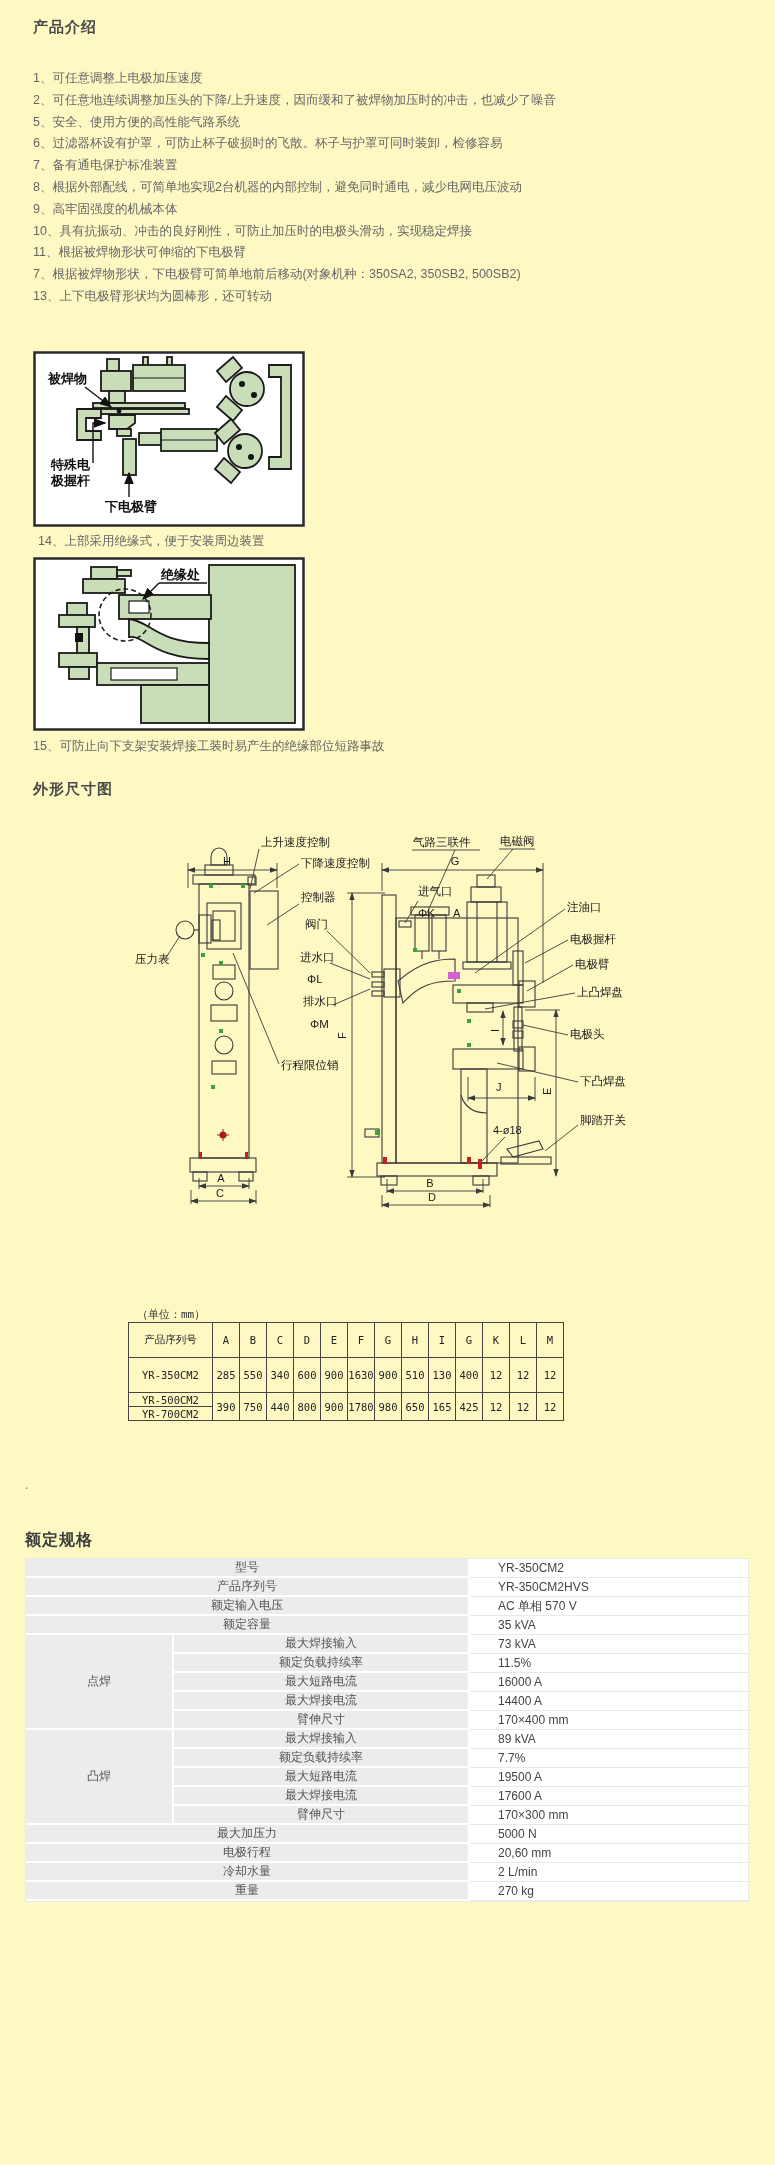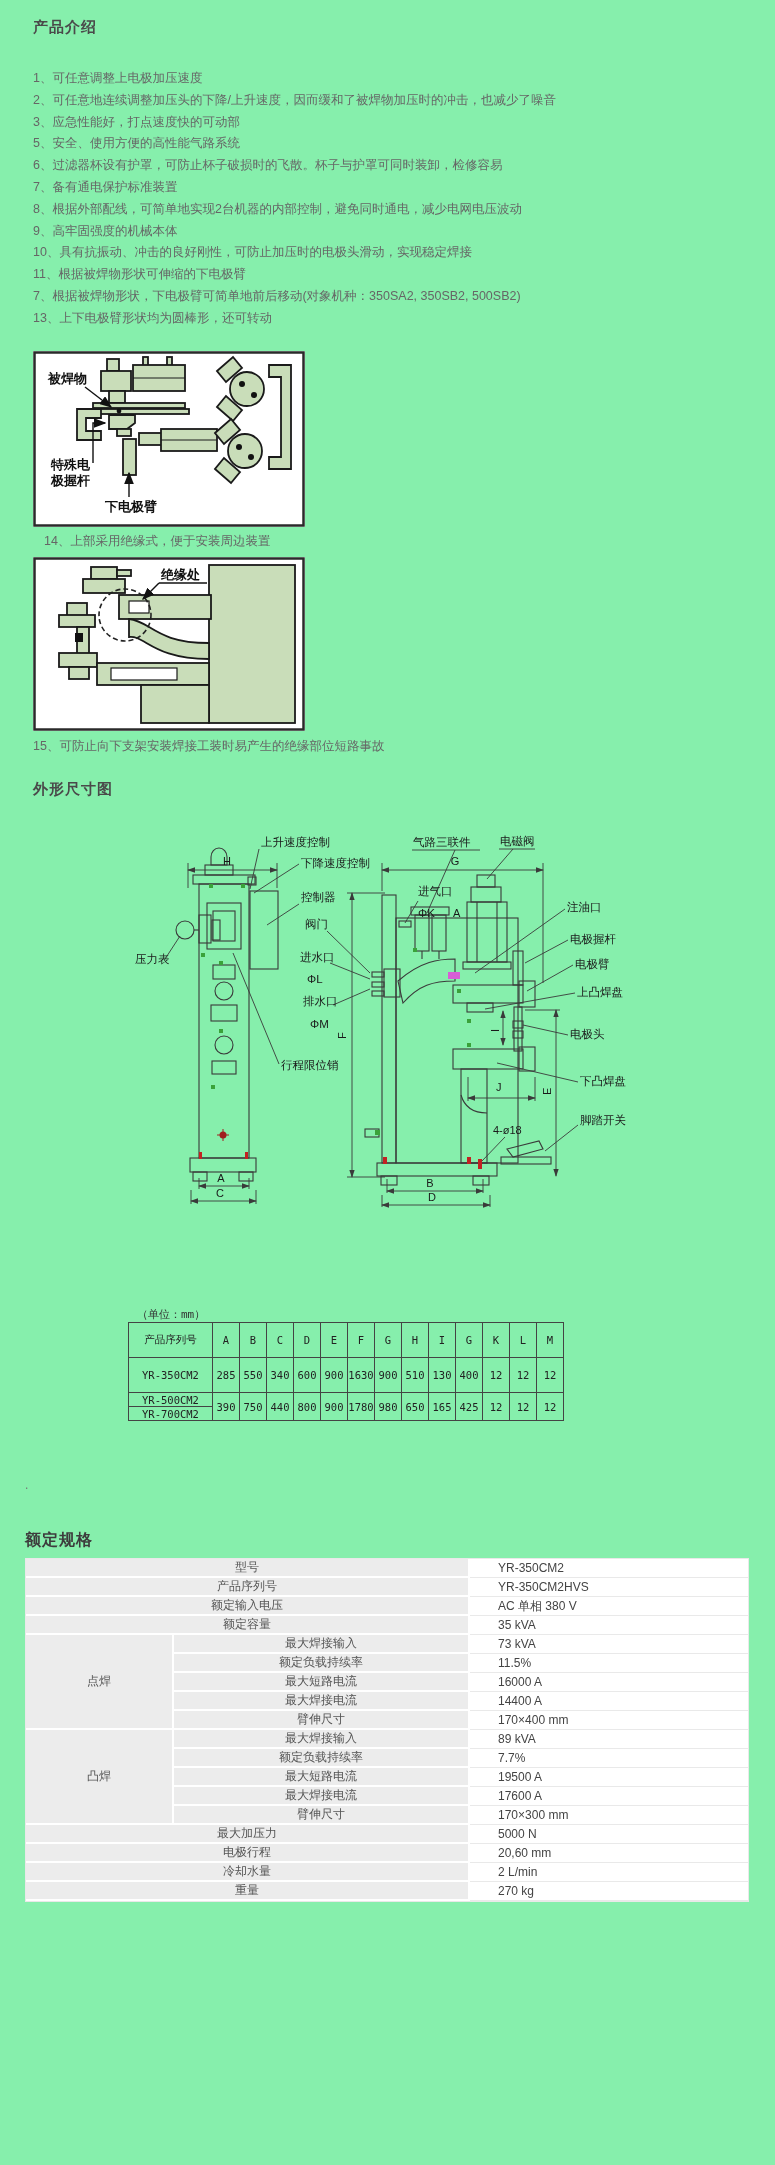--- a/index.html
+++ b/index.html
@@ -1,19 +1,19 @@
 <!DOCTYPE html>
 <html><head>
 <meta charset="utf-8">
 <style>
   * { margin:0; padding:0; box-sizing:border-box; }
   html,body { background:#fff; }
   #page {
     position:relative; width:775px; height:2165px; margin:0 auto;
-    background:#86efac; overflow:hidden;
+    background:#fef9c3; overflow:hidden;
     font-family:"Liberation Sans", sans-serif;
   }
   .abs { position:absolute; }
   h2.sec {
     font-size:15px; font-weight:bold; color:#4a4a4a; letter-spacing:1px;
   }
   
   .intro-list { left:33px; top:44px;margin-top:24px; }
   .intro-list .li, .li-extra {
     font-size:12.5px; color:#666; line-height:21.8px; white-space:nowrap;
@@ -56,21 +56,20 @@
 </head>
 <body>
 
 <div id="page">
 
   <h2 class="sec abs" style="left:33px; top:18px;">产品介绍</h2>
 
   <div class="abs intro-list">
       <div class="li">1、可任意调整上电极加压速度</div>
       <div class="li">2、可任意地连续调整加压头的下降/上升速度，因而缓和了被焊物加压时的冲击，也减少了噪音</div>
-      <div class="li">3、应急性能好，打点速度快的可动部</div>
       <div class="li">5、安全、使用方便的高性能气路系统</div>
       <div class="li">6、过滤器杯设有护罩，可防止杯子破损时的飞散。杯子与护罩可同时装卸，检修容易</div>
       <div class="li">7、备有通电保护标准装置</div>
       <div class="li">8、根据外部配线，可简单地实现2台机器的内部控制，避免同时通电，减少电网电压波动</div>
       <div class="li">9、高牢固强度的机械本体</div>
       <div class="li">10、具有抗振动、冲击的良好刚性，可防止加压时的电极头滑动，实现稳定焊接</div>
       <div class="li">11、根据被焊物形状可伸缩的下电极臂</div>
       <div class="li">7、根据被焊物形状，下电极臂可简单地前后移动(对象机种：350SA2, 350SB2, 500SB2)</div>
       <div class="li">13、上下电极臂形状均为圆棒形，还可转动</div>
     </div>
@@ -118,21 +117,21 @@
       <circle cx="218" cy="106" r="3" fill="#111"></circle>
     <text x="15" y="32" class="g-lbl">被焊物</text>
     <line x1="52" y1="36" x2="78" y2="56" stroke="#111" stroke-width="1.4" marker-end="url(#m1)"></line>
     <text x="18" y="118" class="g-lbl">特殊电</text>
     <text x="18" y="134" class="g-lbl">极握杆</text>
     <polyline points="60,112 60,72 72,72" fill="none" stroke="#111" stroke-width="1.4" marker-end="url(#m1)"></polyline>
     <text x="72" y="160" class="g-lbl">下电极臂</text>
     <polyline points="96,146 96,122" fill="none" stroke="#111" stroke-width="1.4" marker-end="url(#m1)"></polyline>
   </svg>
 
-  <div class="abs li-extra" style="left:44px; top:531px;">14、上部采用绝缘式，便于安装周边装置</div>
+  <div class="abs li-extra" style="left:38px; top:531px;">14、上部采用绝缘式，便于安装周边装置</div>
 
   <svg class="abs diag" style="left:33px; top:557px;" width="272" height="174" viewBox="0 0 272 174">
     <defs>
       <marker id="m2" markerWidth="9" markerHeight="7" refX="8" refY="3.5" orient="auto">
         <path d="M0,0 L9,3.5 L0,7 z" fill="#111"></path>
       </marker>
     </defs>
     <rect x="1.5" y="1.5" width="269" height="171" fill="#ffffff" stroke="#2a2a2a" stroke-width="2.5"></rect>
     <g fill="#c9ddb9" stroke="#1a1a1a" stroke-width="1.8">
       <rect x="58" y="10" width="26" height="12"></rect>
@@ -413,21 +412,21 @@
         <tr>
           <td class="lbl" colspan="2">型号</td>
           <td class="val">YR-350CM2</td>
         </tr>
         <tr>
           <td class="lbl" colspan="2">产品序列号</td>
           <td class="val">YR-350CM2HVS</td>
         </tr>
         <tr>
           <td class="lbl" colspan="2">额定输入电压</td>
-          <td class="val">AC 单相 380 V</td>
+          <td class="val">AC 单相 570 V</td>
         </tr>
         <tr>
           <td class="lbl" colspan="2">额定容量</td>
           <td class="val">35 kVA</td>
         </tr>
         <tr>
           <td class="glbl" rowspan="5">点焊</td>
           <td class="lbl">最大焊接输入</td>
           <td class="val">73 kVA</td>
         </tr>

